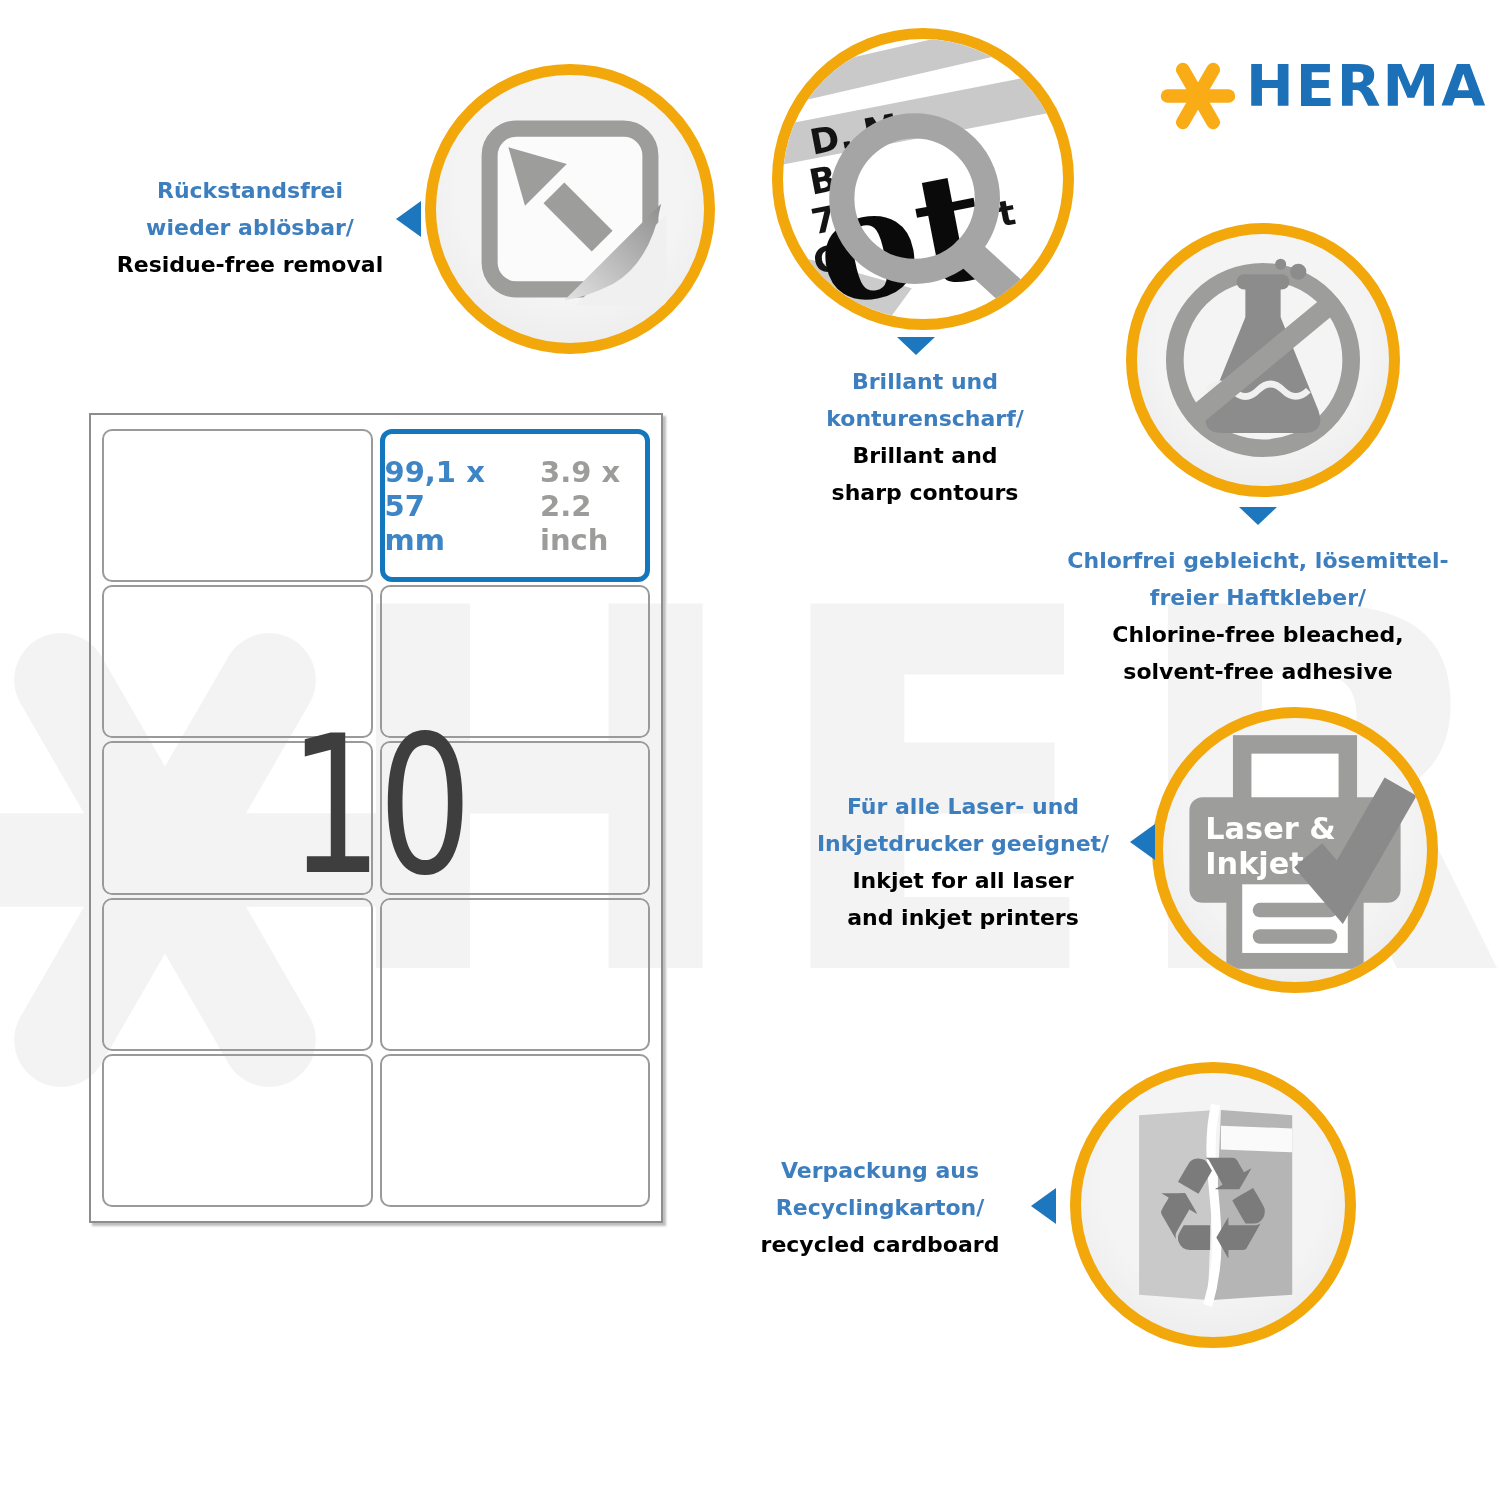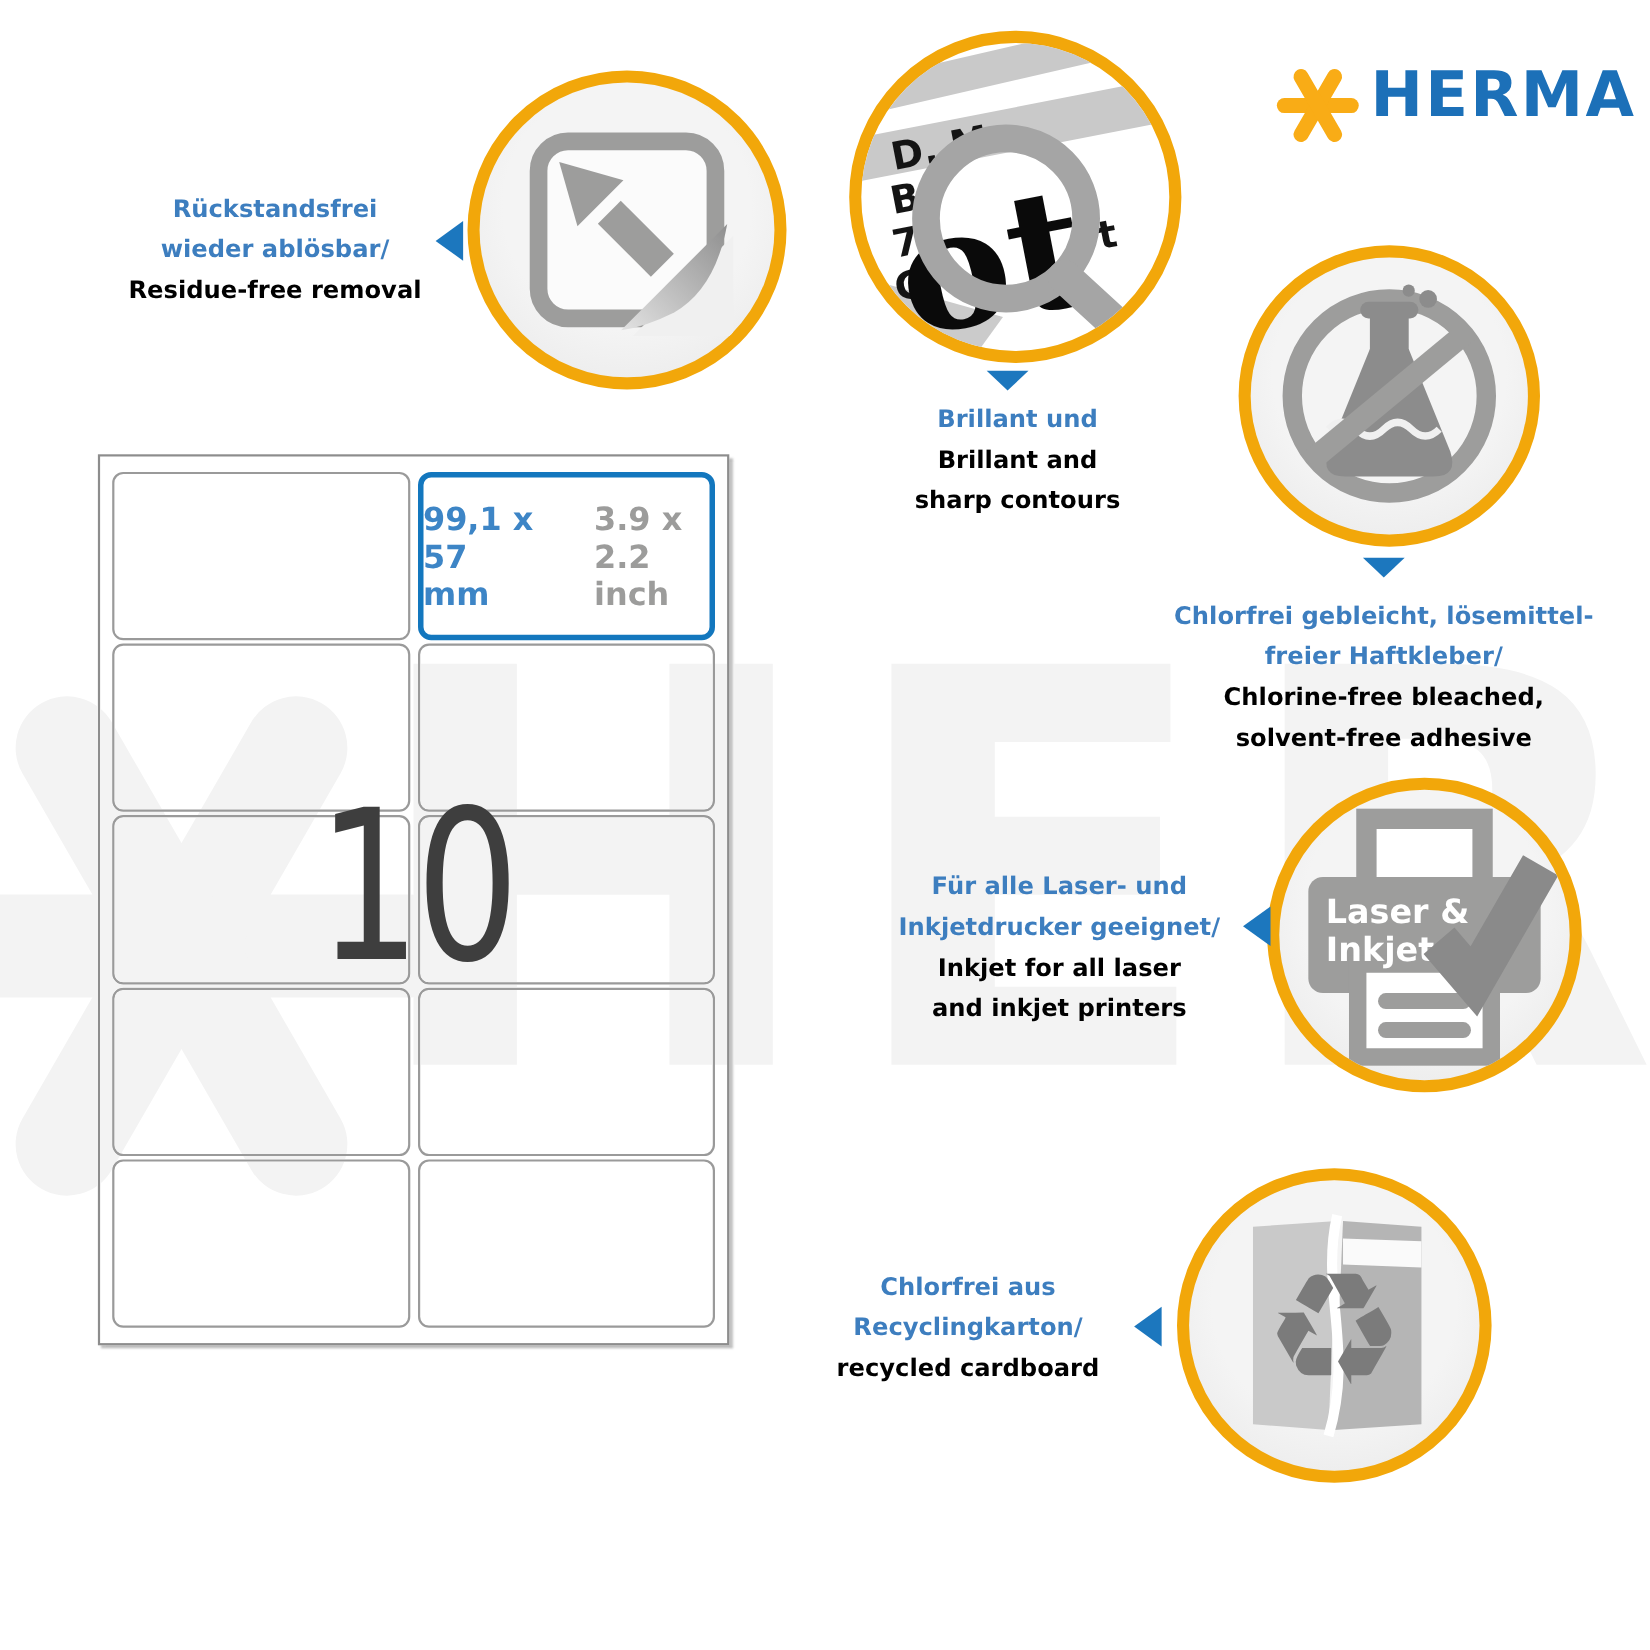--- a/index.html
+++ b/index.html
@@ -201,37 +201,38 @@
   </svg>
 </div>
 
 <div id="text-residue" class="feature-text">
   <span class="de">Rückstandsfrei</span>
   <span class="de">wieder ablösbar/</span>
   <span class="en">Residue-free removal</span>
 </div>
 <div id="text-brilliant" class="feature-text">
   <span class="de">Brillant und</span>
+  <span class="de">konturenscharf/</span>
   <span class="en">Brillant and</span>
   <span class="en">sharp contours</span>
 </div>
 <div id="text-chlorine" class="feature-text">
   <span class="de">Chlorfrei gebleicht, lösemittel-</span>
   <span class="de">freier Haftkleber/</span>
   <span class="en">Chlorine-free bleached,</span>
   <span class="en">solvent-free adhesive</span>
 </div>
 <div id="text-printer" class="feature-text">
   <span class="de">Für alle Laser- und</span>
   <span class="de">Inkjetdrucker geeignet/</span>
   <span class="en">Inkjet for all laser</span>
   <span class="en">and inkjet printers</span>
 </div>
 <div id="text-recycle" class="feature-text">
-  <span class="de">Chlorfrei aus</span>
+  <span class="de">Verpackung aus</span>
   <span class="de">Recyclingkarton/</span>
   <span class="en">recycled cardboard</span>
 </div>
 
 <div id="arrow-residue" class="arr arr-left"></div>
 <div id="arrow-brilliant" class="arr arr-down"></div>
 <div id="arrow-chlorine" class="arr arr-down"></div>
 <div id="arrow-printer" class="arr arr-left"></div>
 <div id="arrow-recycle" class="arr arr-left"></div>
 

